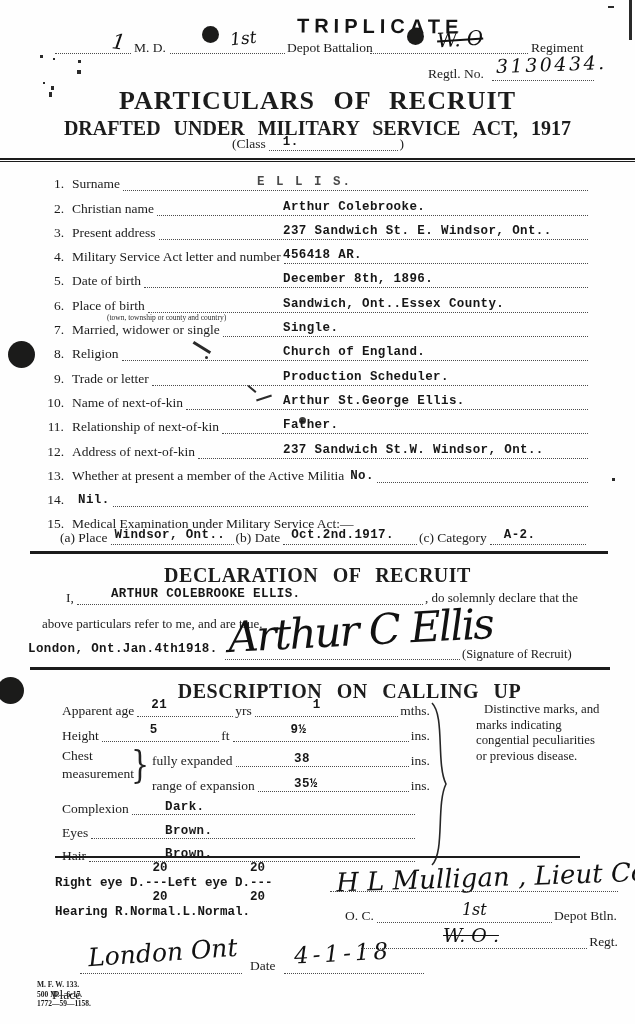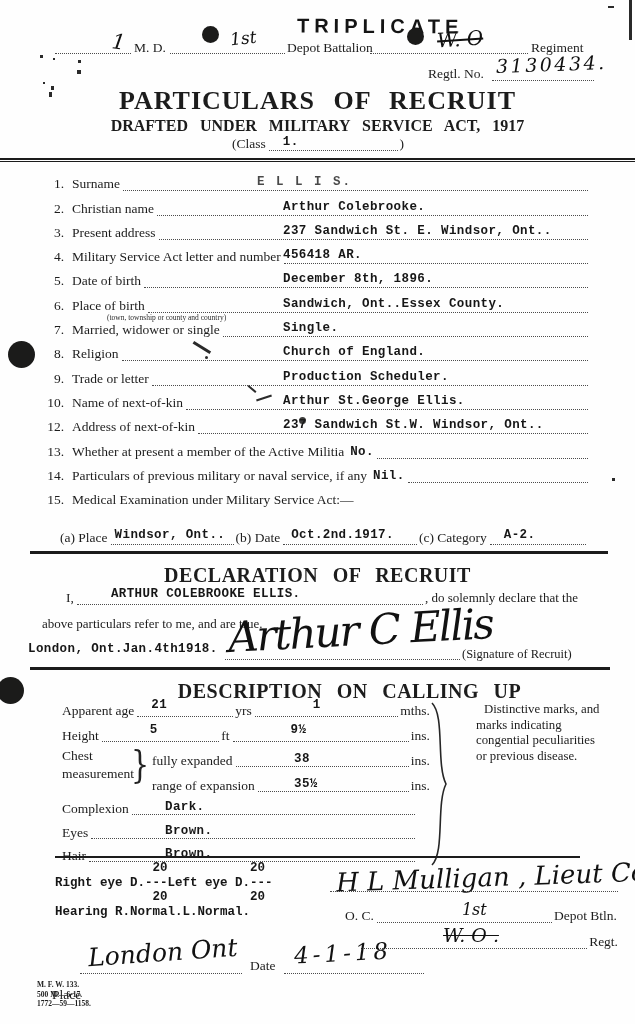--- a/index.html
+++ b/index.html
@@ -6,21 +6,21 @@
   .page{position:relative;width:635px;height:1024px;background:#fefefe;overflow:hidden;
         font-family:"Liberation Serif",serif;color:#1c1c1c;margin:0 auto;}
   .abs{position:absolute;}
   .serif{font-family:"Liberation Serif",serif;font-size:13.5px;color:#1c1c1c;white-space:nowrap;}
   .typed{font-family:"Liberation Mono",monospace;font-weight:700;font-size:12.5px;
          letter-spacing:.4px;color:#161616;white-space:nowrap;}
   .script{font-family:"DejaVu Serif",serif;font-style:italic;color:#111;white-space:nowrap;}
   .stamp{font-family:"Liberation Sans",sans-serif;font-weight:700;font-size:20px;
          letter-spacing:5px;color:#141414;}
   .h1{font-weight:700;font-size:26px;letter-spacing:1px;word-spacing:11px;text-align:center;width:100%;}
-  .h2{font-weight:700;font-size:16px;word-spacing:8px;text-align:center;width:100%;}
+  .h2{font-weight:700;font-size:20px;word-spacing:8px;text-align:center;width:100%;}
   .h3{font-weight:700;font-size:20px;word-spacing:9px;text-align:center;width:100%;letter-spacing:.5px;}
   .leader{flex:1;border-bottom:1.6px dotted #4b4b4b;margin:0 2px 3px 3px;min-width:8px;position:relative;}
   .dleader{border-bottom:1.6px dotted #4b4b4b;}
   .frow{position:relative;height:24.3px;display:flex;align-items:flex-end;box-sizing:border-box;}
   .fnum{width:22px;text-align:right;margin-right:8px;flex:none;font-size:13.5px;padding-bottom:2px;}
   .flabel{flex:none;white-space:nowrap;font-size:13.5px;padding-bottom:2px;}
   .fvalue{position:absolute;left:241px;bottom:5px;}
   .inlv{margin-left:6px;padding-bottom:3px;flex:none;}
   .drow{position:absolute;display:flex;align-items:flex-end;height:20px;}
   .dlabel{flex:none;white-space:nowrap;font-size:13.5px;padding-bottom:1px;}
@@ -135,38 +135,43 @@
       <span class="fvalue typed">Production Scheduler.</span>
     </div>
 
     <div class="frow">
       <span class="fnum">10.</span>
       <span class="flabel">Name of next-of-kin</span>
       <span class="leader"></span>
       <span class="fvalue typed">Arthur St.George Ellis.</span>
     </div>
 
+    <div class="frow">
+      <span class="fnum">11.</span>
+      <span class="flabel">Relationship of next-of-kin</span>
+      <span class="leader"></span>
+      <span class="fvalue typed">Father.</span>
+    </div>
 
     <div class="frow">
       <span class="fnum">12.</span>
       <span class="flabel">Address of next-of-kin</span>
       <span class="leader"></span>
       <span class="fvalue typed">237 Sandwich St.W. Windsor, Ont..</span>
     </div>
 
     <div class="frow">
       <span class="fnum">13.</span>
       <span class="flabel">Whether at present a member of the Active Militia</span>
       <span class="typed inlv">No.</span>
       <span class="leader"></span>
     </div>
 
     <div class="frow">
       <span class="fnum">14.</span>
-      <span class="flabel">Particulars of previous military or naval service, if any</span>
       <span class="typed inlv">Nil.</span>
       <span class="leader"></span>
     </div>
 
     <div class="frow">
       <span class="fnum">15.</span>
       <span class="flabel">Medical Examination under Military Service Act:—</span>
     </div>
   </div>
 

